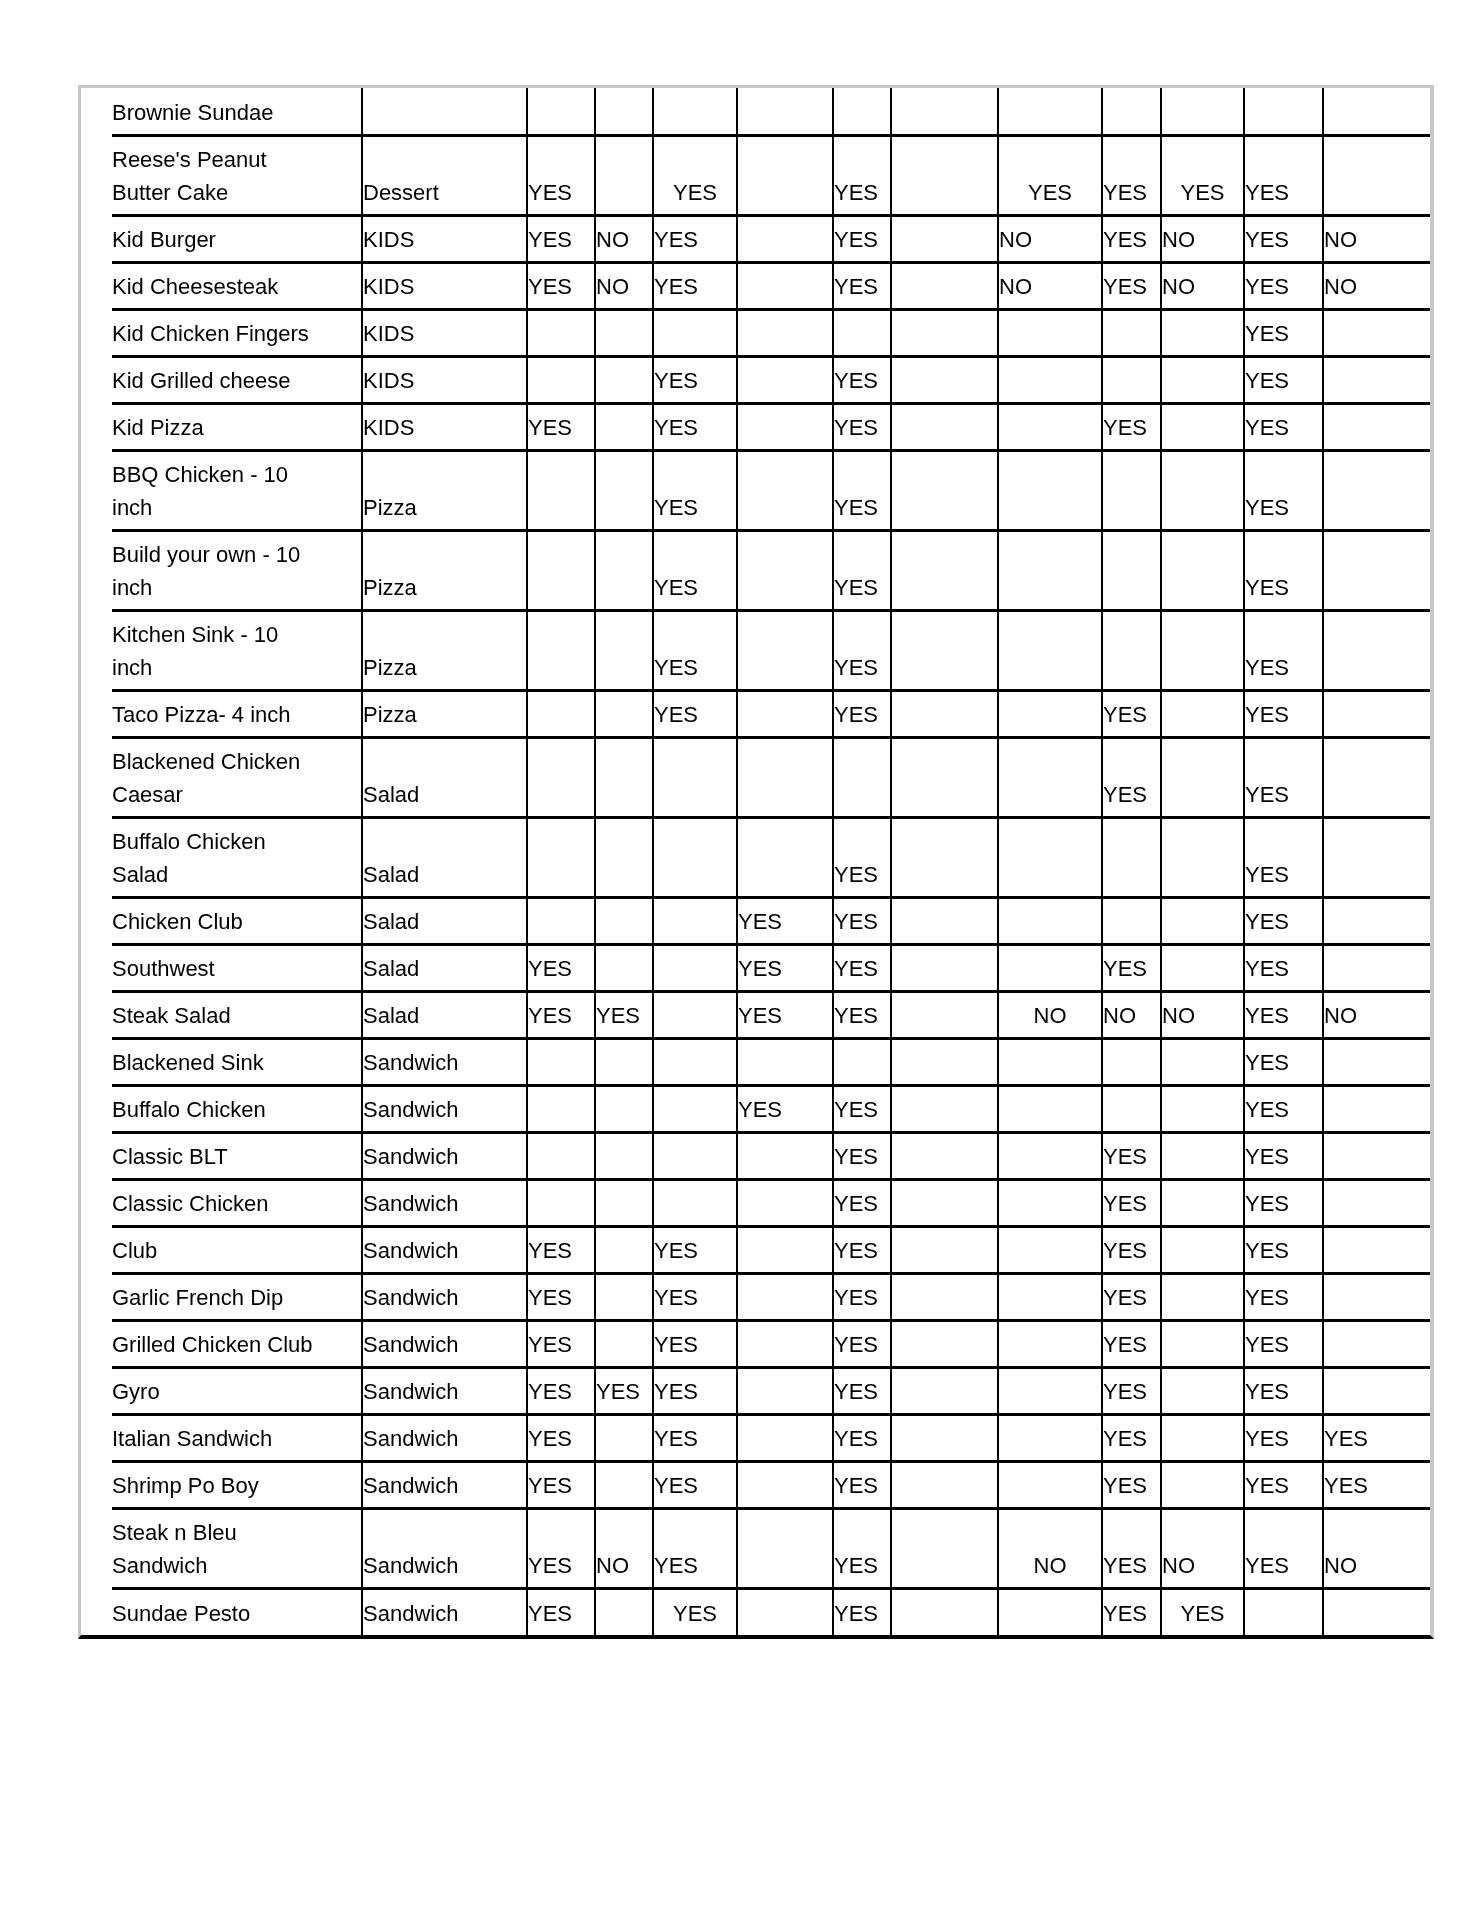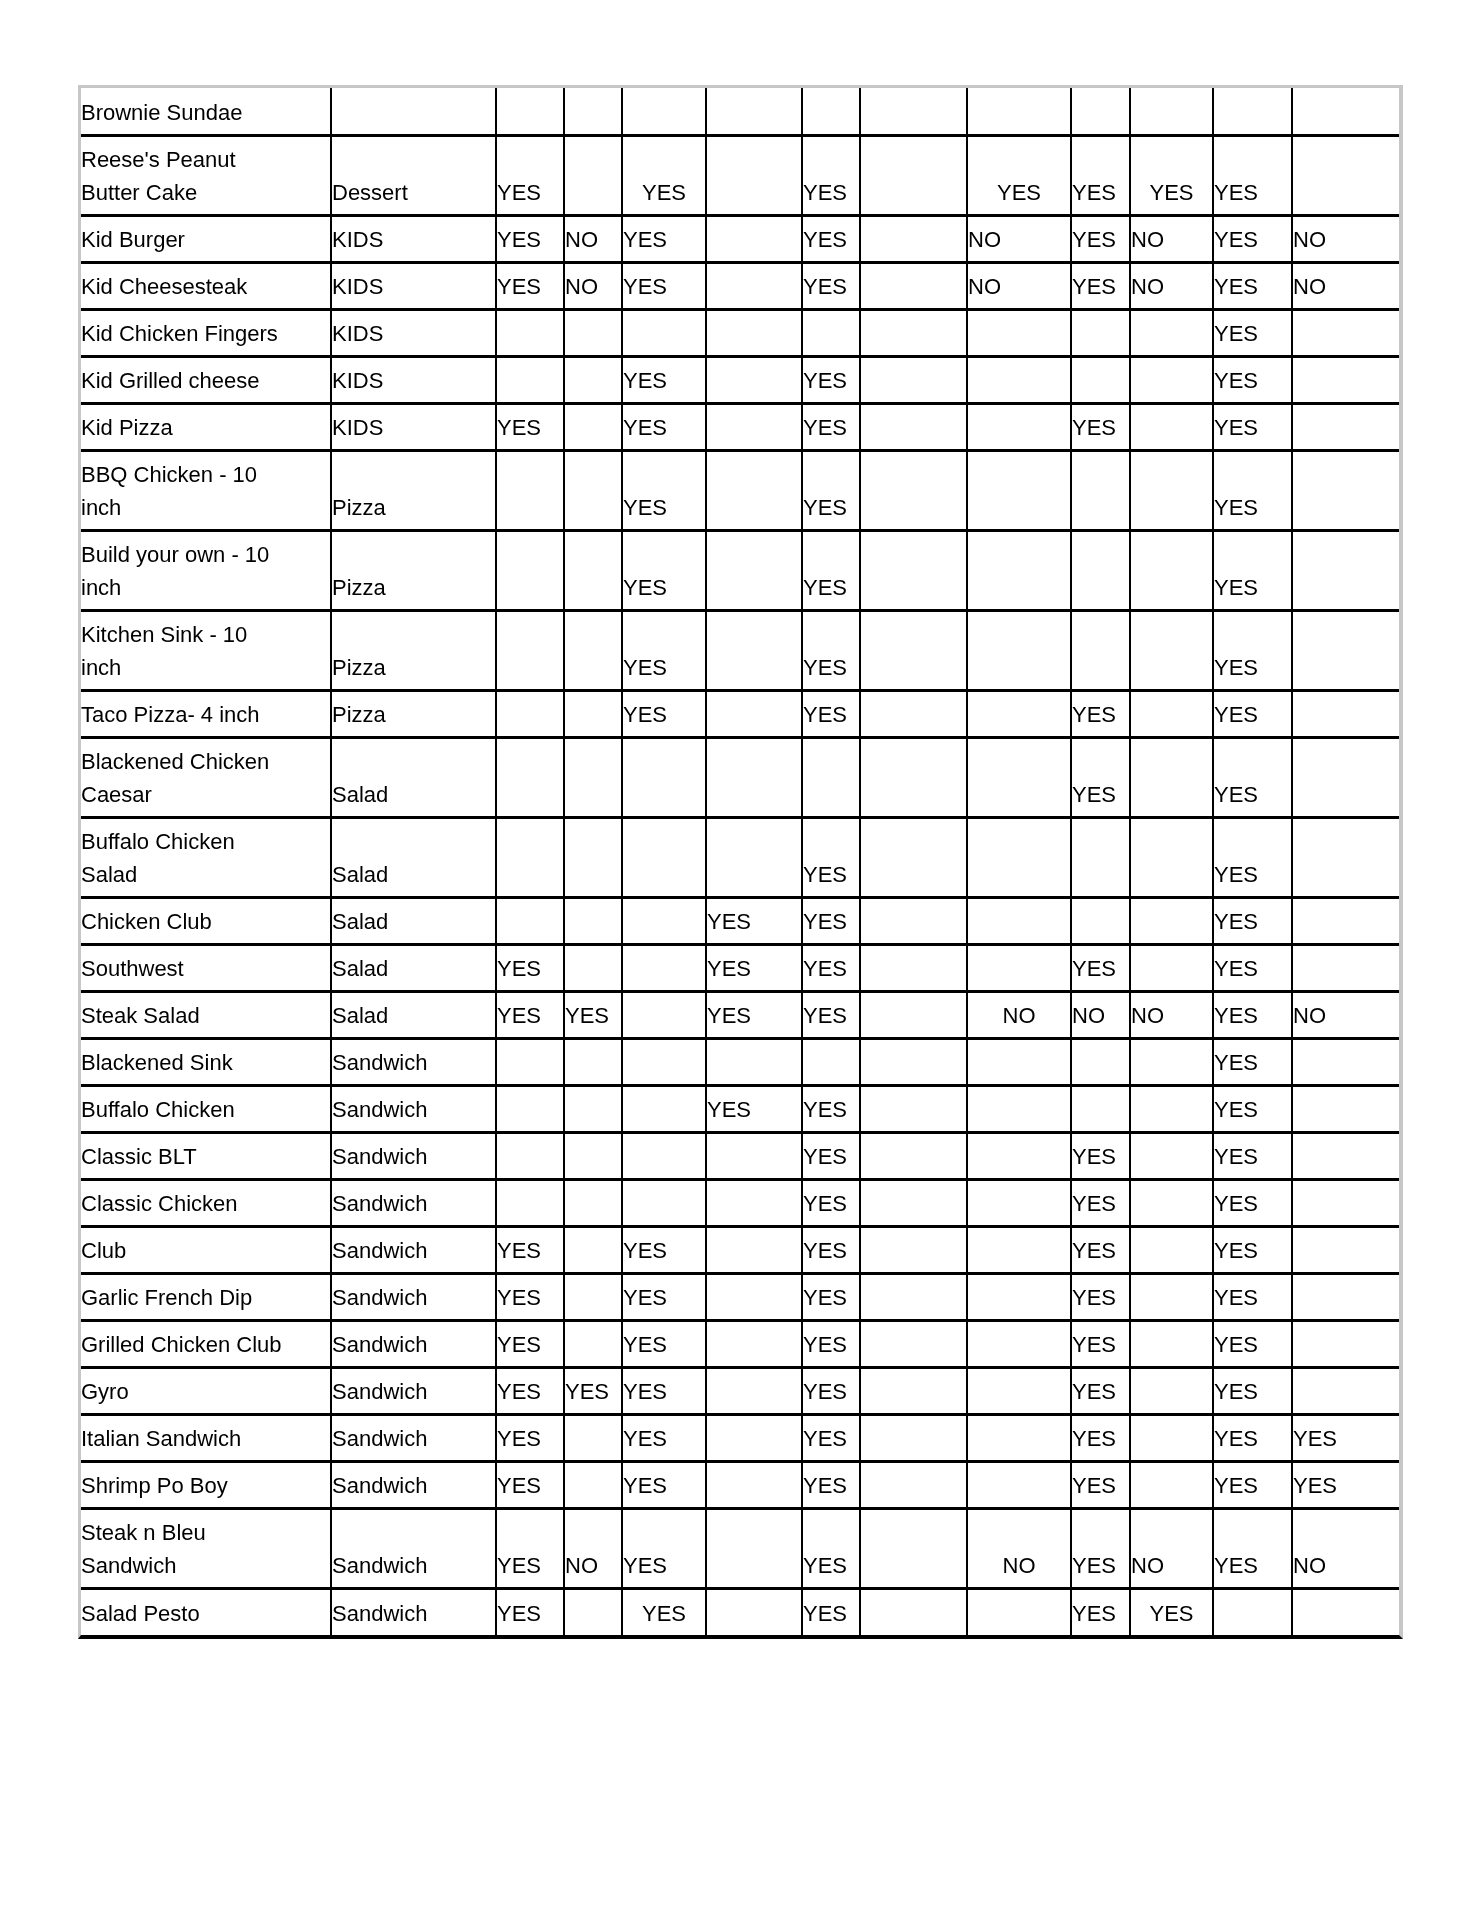--- a/index.html
+++ b/index.html
@@ -17,20 +17,21 @@
   .sheet {
     position: absolute;
     left: 78px;
     top: 85px;
   }
   .frame {
     border-top: 3px solid #c7c7c7;
     border-left: 3px solid #c7c7c7;
     border-right: 4px solid #c7c7c7;
     border-bottom: 4px solid #000000;
+    padding-left: 31px;
   }
   table.menu {
     border-collapse: collapse;
     table-layout: fixed;
     width: 1318px;
     border-style: hidden; 
   }
   table.menu td {
     border: 2px solid #000000;
     border-top-width: 3px;
@@ -488,21 +489,21 @@
             <td class="v3"></td>
             <td class="v4">YES</td>
             <td class="v5"></td>
             <td class="v6 ctr">NO</td>
             <td class="v7">YES</td>
             <td class="v8">NO</td>
             <td class="v9">YES</td>
             <td class="v10">NO</td>
           </tr>
           <tr class="single">
-            <td class="name">Salad Pesto</td>
+            <td class="name">Sundae Pesto</td>
             <td class="cat">Sandwich</td>
             <td class="v0">YES</td>
             <td class="v1"></td>
             <td class="v2 ctr">YES</td>
             <td class="v3"></td>
             <td class="v4">YES</td>
             <td class="v5"></td>
             <td class="v6"></td>
             <td class="v7">YES</td>
             <td class="v8 ctr">YES</td>

